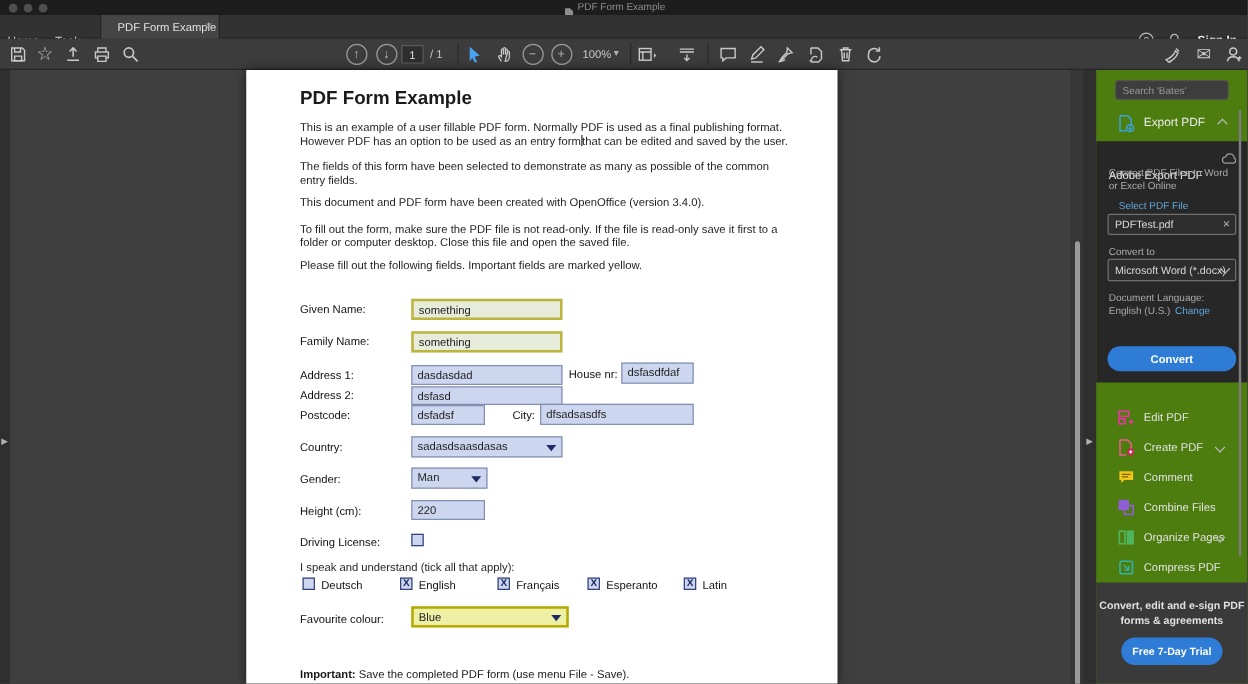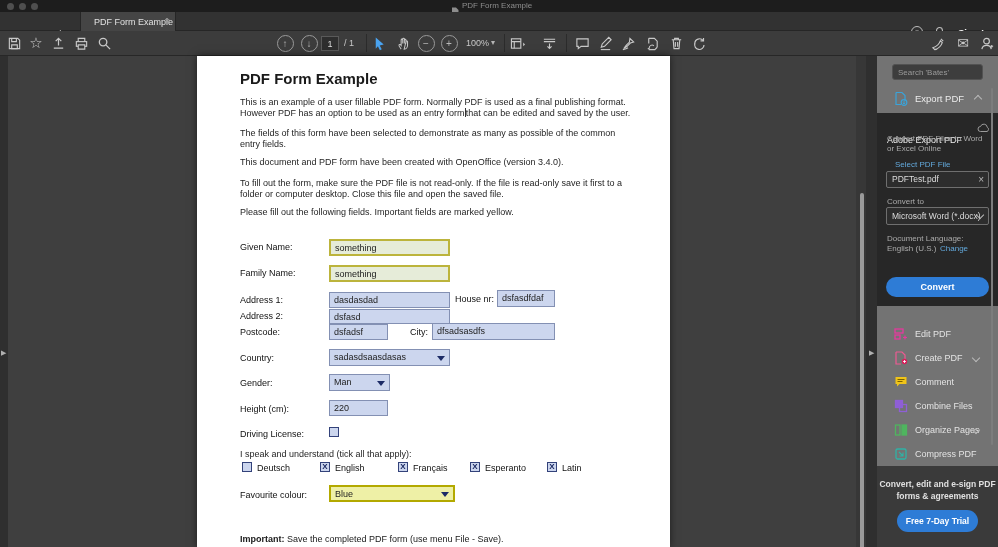--- a/index.html
+++ b/index.html
@@ -46,21 +46,21 @@
   .text-caret { display:inline-block; width:1px; height:9px; background:#333; vertical-align:-1px; }
   .f-label { position:absolute; font-size:9px; color:#111; white-space:nowrap; }
   .tfield { position:absolute; background:#ccd6ee; border:1px solid #8390b3; font-size:9px; color:#222; padding:2px 4px; overflow:hidden; white-space:nowrap; }
   .yfield { background:#e6ecd9; border:2px solid #bcb43c; }
   .ydrop { background:#eef0a6; border:2px solid #b3a900; }
   .dd-arrow { position:absolute; right:4px; top:50%; margin-top:-2px; width:0; height:0; border-left:4px solid transparent; border-right:4px solid transparent; border-top:5px solid #1c2b66; }
   .cb { position:absolute; width:10px; height:10px; background:#ccd6ee; border:1px solid #33427a; font-size:8px; font-weight:bold; color:#16245e; display:flex; align-items:center; justify-content:center; line-height:1; }
   .imp { left:43px; font-size:9px; white-space:nowrap; }
 
   
-  .sidebar { left:877px; top:56px; width:121px; height:491px; background:#737373; }
+  .sidebar { left:877px; top:56px; width:121px; height:491px; background:#4d7c0f; }
   .sidebar .abs { position:absolute; }
   .search-box { left:15px; top:8px; width:91px; height:16px; background:#3d3d3d; border:1px solid #525252; border-radius:3px; color:#9a9a9a; font-size:8px; padding:0 5px; font-family:"Liberation Sans", sans-serif; }
   .search-box::placeholder { color:#9a9a9a; }
   .exp-header { left:0; top:30px; width:121px; height:26px; }
   .exp-header .lbl { position:absolute; left:38px; top:7px; font-size:9.5px; color:#ececec; }
   .chev { display:inline-block; width:6px; height:6px; border-left:1.5px solid #b9b9b9; border-top:1.5px solid #b9b9b9; }
   .chev.up { transform:rotate(45deg); }
   .chev.down { transform:rotate(225deg); }
   .subpanel { left:0; top:57px; width:121px; height:193px; background:#272727; }
   .sp-head { left:10px; top:22px; font-size:9px; font-weight:normal; color:#ededed; }

